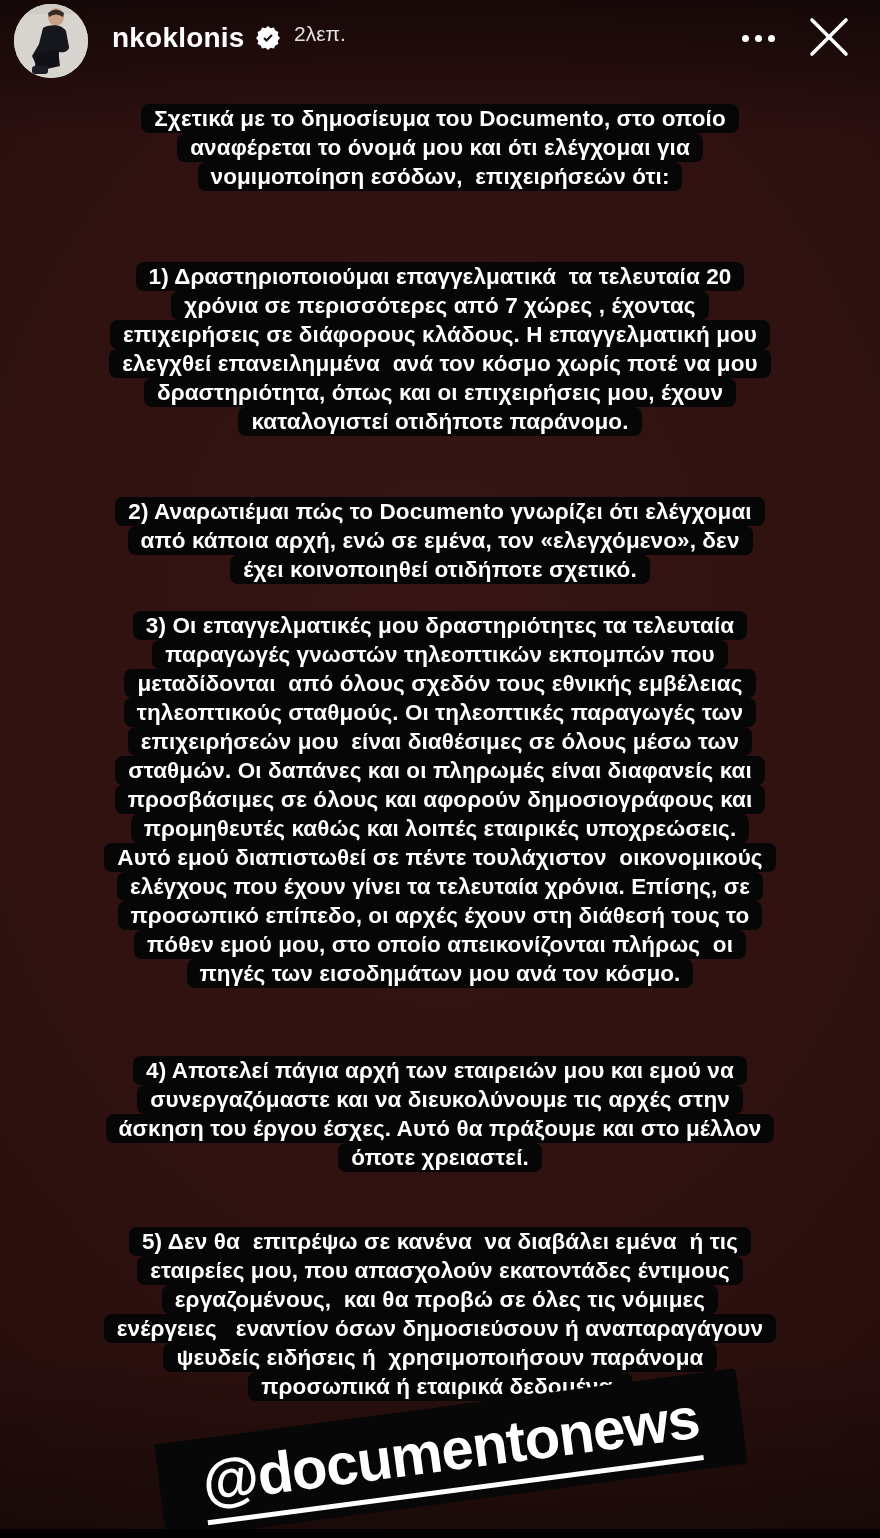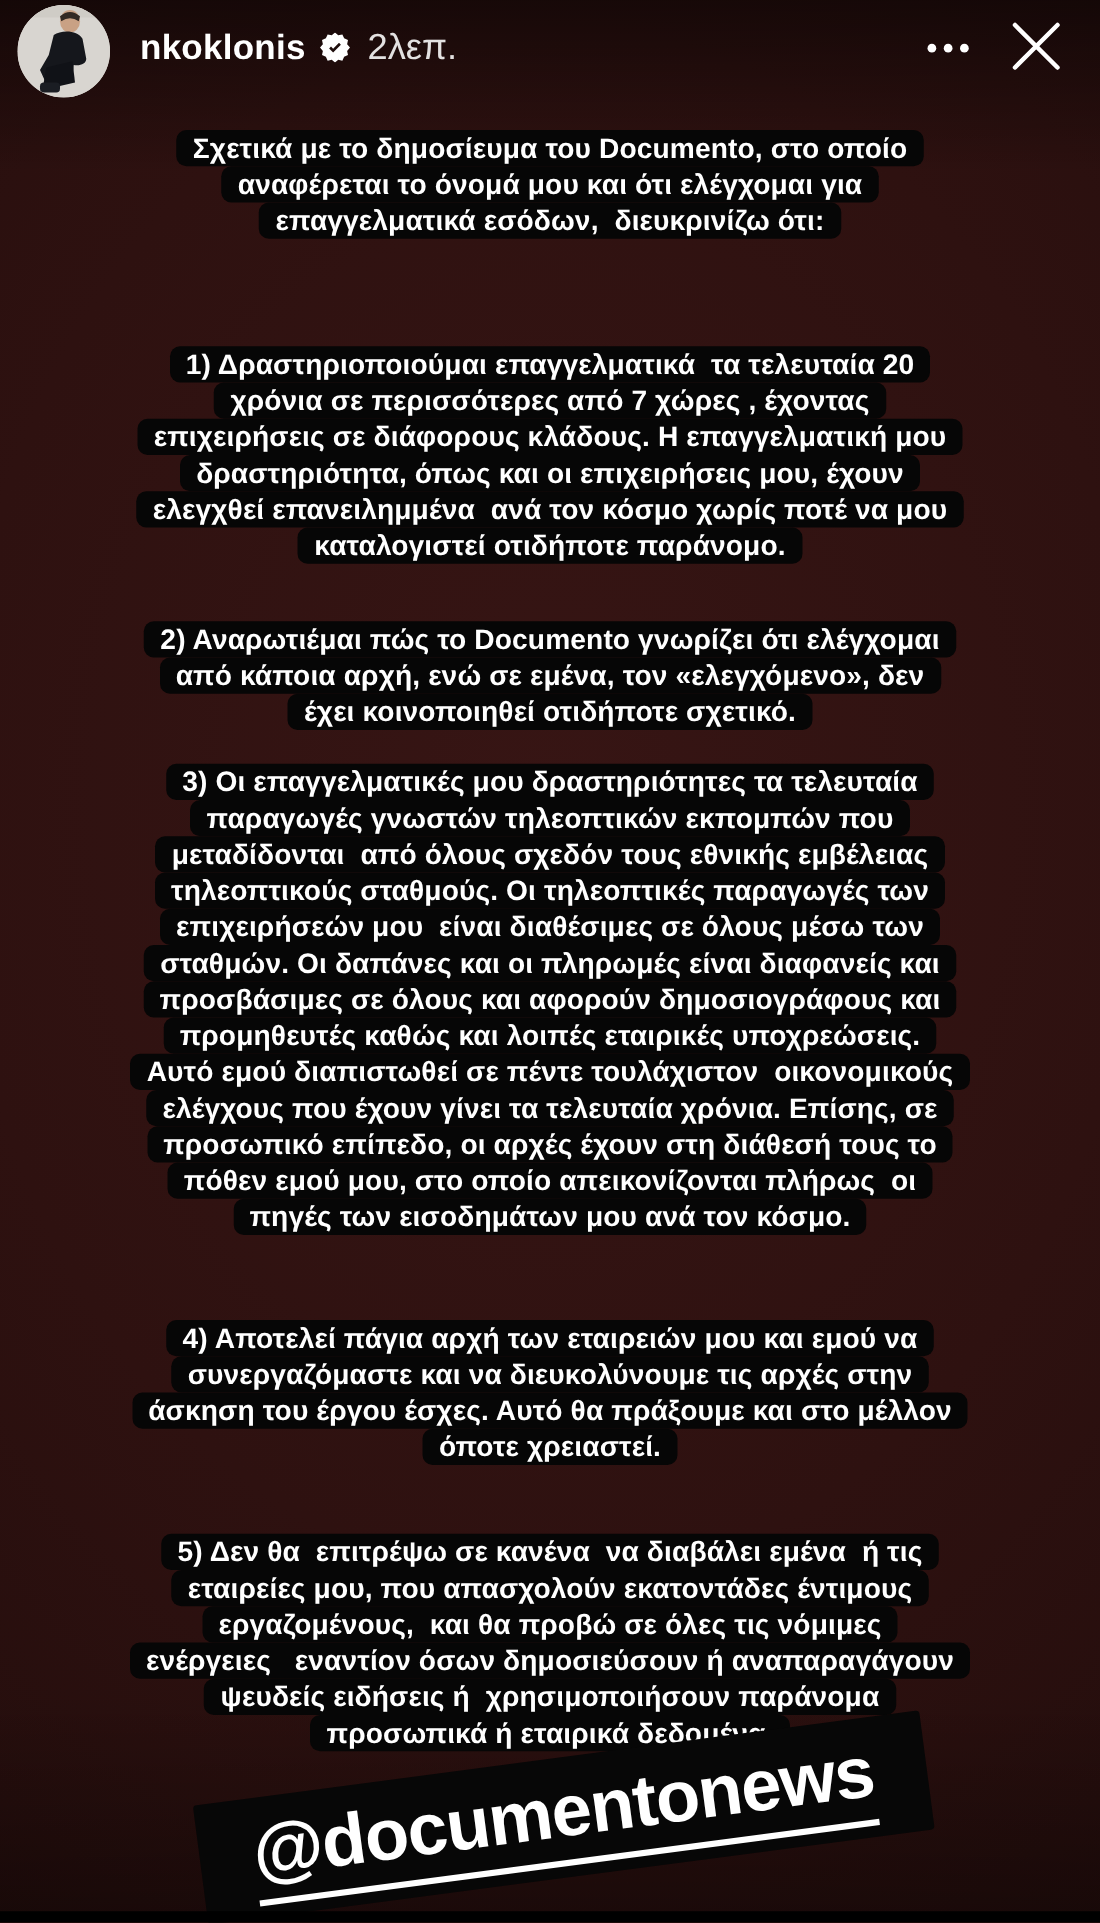--- a/index.html
+++ b/index.html
@@ -22,40 +22,40 @@
     overflow:hidden;background:#d8d5d0;
   }
   .avatar svg{display:block;width:100%;height:100%;}
   .username{
     position:absolute;left:112px;top:22px;
     color:#ffffff;font-size:28px;font-weight:700;letter-spacing:.2px;
   }
   .verified{position:absolute;left:256px;top:26px;width:24px;height:24px;}
   .timestamp{
     position:absolute;left:294px;top:22px;
-    color:rgba(255,255,255,0.88);font-size:29px;font-weight:400;
+    color:rgba(255,255,255,0.88);font-size:21px;font-weight:400;
   }
   .more-btn{position:absolute;right:98px;top:30px;width:42px;height:18px;cursor:pointer;}
   .more-btn .dot{
     position:absolute;top:5px;width:7px;height:7px;border-radius:50%;background:#fff;
   }
   .more-btn .d1{left:2px}.more-btn .d2{left:15px}.more-btn .d3{left:28px}
   .close-btn{position:absolute;right:28px;top:14px;width:46px;height:46px;cursor:pointer;}
   .close-btn svg{display:block;width:100%;height:100%;}
   
   .text-block{position:absolute;left:0;width:100%;text-align:center;}
   .line{display:block;height:29px;line-height:29px;}
   .line > span{
     display:inline-block;height:29px;line-height:29px;
     background:#060606;color:#ffffff;
     font-size:22.5px;font-weight:700;letter-spacing:.1px;
     padding:0 13px;border-radius:8px;white-space:pre;text-align:center;
   }
   .blk-intro{top:104px;}
-  .blk-1{top:277px;border-radius:25px;}
+  .blk-1{top:262px;border-radius:25px;}
   .blk-2{top:497px;}
   .blk-3{top:611px;}
   .blk-4{top:1056px;}
   .blk-5{top:1227px;}
   
   .mention-sticker{
     position:absolute;left:158px;top:1406px;width:586px;height:96px;
     background:#070707;border-radius:3px;
     transform:rotate(-7.5deg);transform-origin:50% 50%;
     display:flex;align-items:center;justify-content:center;
@@ -102,29 +102,29 @@
       <svg viewBox="0 0 46 46">
         <line x1="6" y1="6" x2="40" y2="40" stroke="#ffffff" stroke-width="3.6" stroke-linecap="round"></line>
         <line x1="40" y1="6" x2="6" y2="40" stroke="#ffffff" stroke-width="3.6" stroke-linecap="round"></line>
       </svg>
     </div>
   </div>
 
   <div class="text-block blk-intro">
     <div class="line"><span>Σχετικά με το δημοσίευμα του Documento, στο οποίο</span></div>
     <div class="line"><span>αναφέρεται το όνομά μου και ότι ελέγχομαι για</span></div>
-    <div class="line"><span>επαγγελματικά εσόδων,  διευκρινίζω ότι:</span></div>
+    <div class="line"><span>νομιμοποίηση εσόδων,  επιχειρήσεών ότι:</span></div>
   </div>
 
   <div class="text-block blk-1">
     <div class="line"><span>1) Δραστηριοποιούμαι επαγγελματικά  τα τελευταία 20</span></div>
     <div class="line"><span>χρόνια σε περισσότερες από 7 χώρες , έχοντας</span></div>
     <div class="line"><span>επιχειρήσεις σε διάφορους κλάδους. Η επαγγελματική μου</span></div>
+    <div class="line"><span>ελεγχθεί επανειλημμένα  ανά τον κόσμο χωρίς ποτέ να μου</span></div>
     <div class="line"><span>δραστηριότητα, όπως και οι επιχειρήσεις μου, έχουν</span></div>
-    <div class="line"><span>ελεγχθεί επανειλημμένα  ανά τον κόσμο χωρίς ποτέ να μου</span></div>
     <div class="line"><span>καταλογιστεί οτιδήποτε παράνομο.</span></div>
   </div>
 
   <div class="text-block blk-2">
     <div class="line"><span>2) Αναρωτιέμαι πώς το Documento γνωρίζει ότι ελέγχομαι</span></div>
     <div class="line"><span>από κάποια αρχή, ενώ σε εμένα, τον «ελεγχόμενο», δεν</span></div>
     <div class="line"><span>έχει κοινοποιηθεί οτιδήποτε σχετικό.</span></div>
   </div>
 
   <div class="text-block blk-3">

